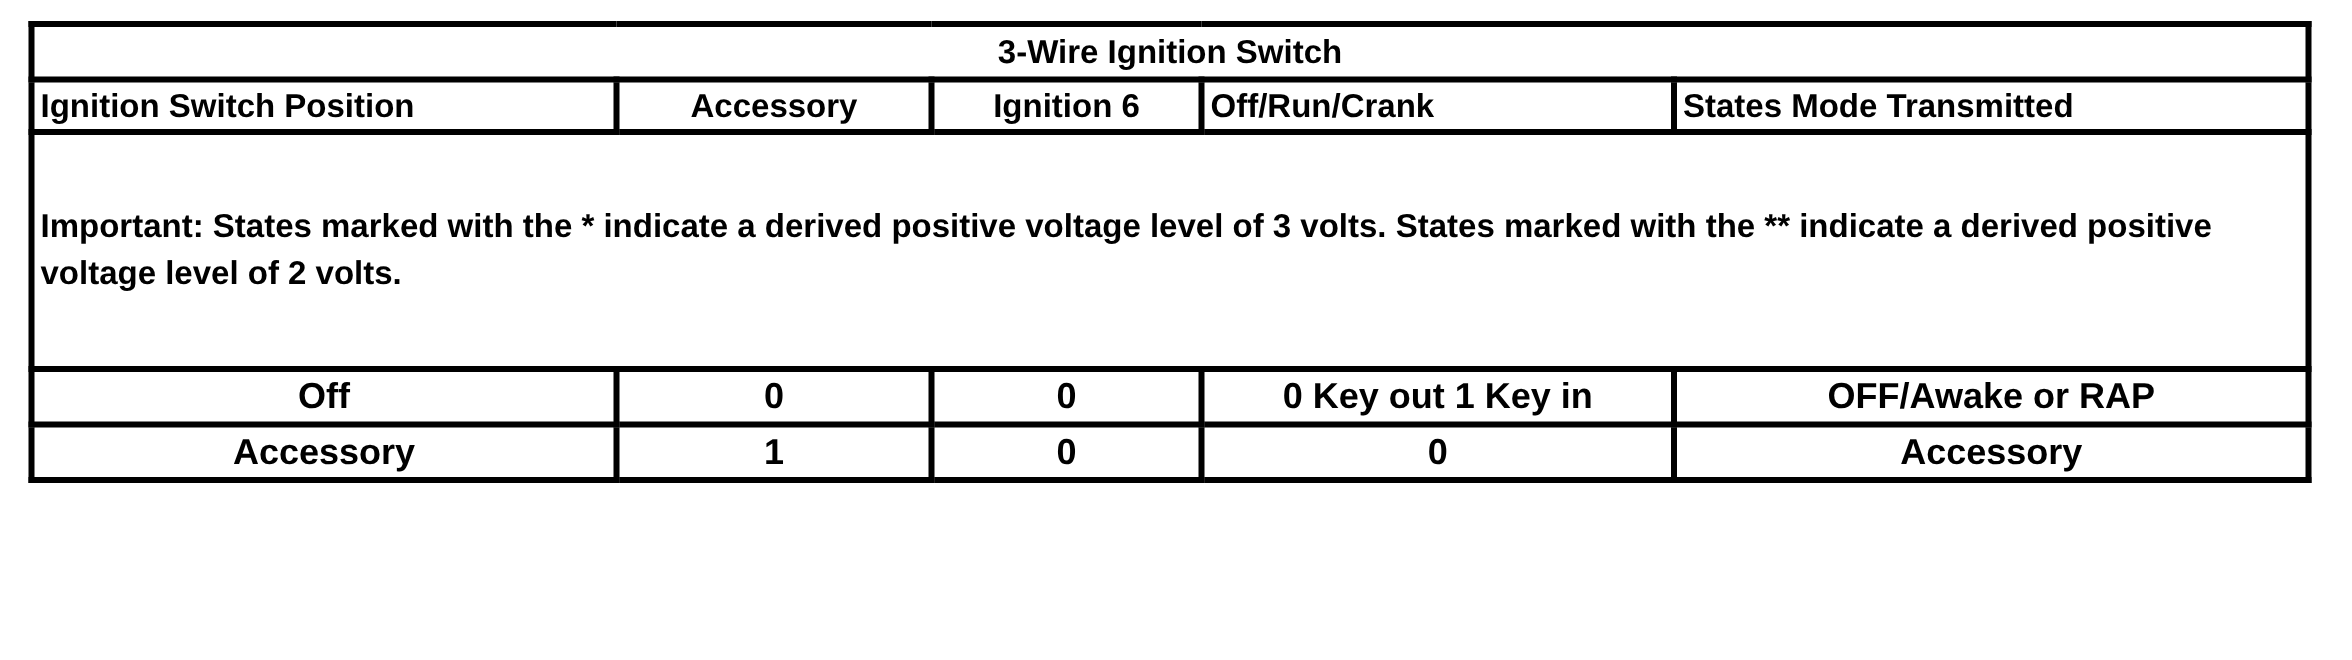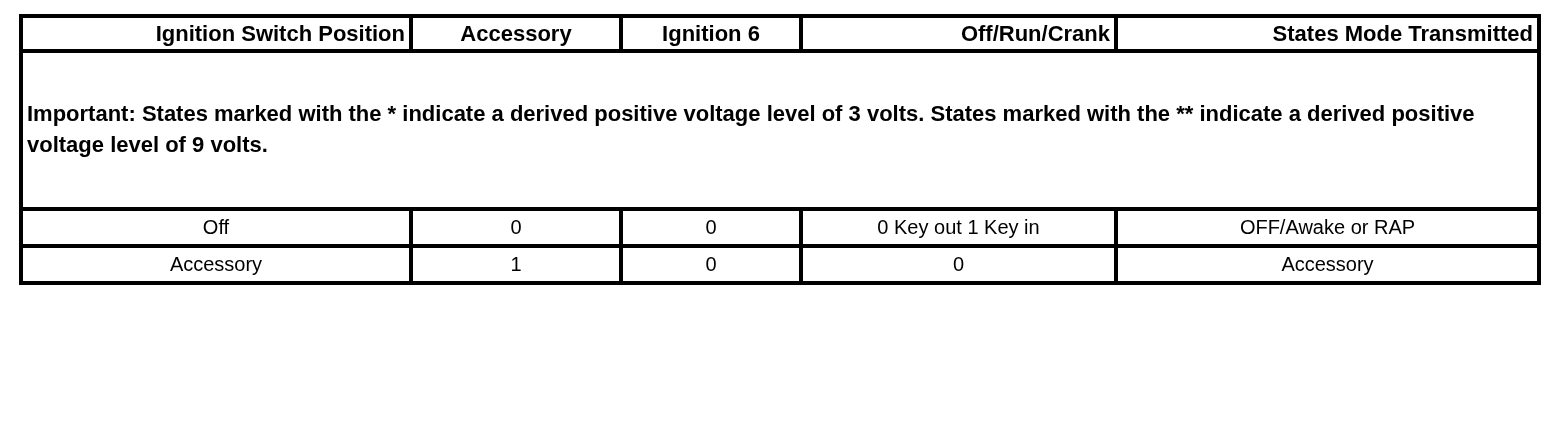--- a/index.html
+++ b/index.html
@@ -30,36 +30,36 @@
   td.title-cell {
     font-weight: bold;
     font-size: 22px;
     text-align: center;
     height: 37px;
     border-bottom-width: 2px;
   }
   th.hdr {
     font-weight: bold;
     font-size: 22px;
-    text-align: right;
+    text-align: left;
     height: 35px;
     border-top-width: 2px;
   }
   th.hdr.center { text-align: center; }
   td.note-cell {
     font-weight: bold;
     font-size: 22px;
     line-height: 1.4;
     vertical-align: middle;
     height: 158px;
     padding: 0 6px 0 4px;
   }
   td.data-cell {
-    font-weight: normal;
-    font-size: 20px;
+    font-weight: bold;
+    font-size: 24px;
     text-align: center;
     height: 37px;
     vertical-align: middle;
   }
   col.c1 { width: 390px; }
   col.c2 { width: 210px; }
   col.c3 { width: 180px; }
   col.c4 { width: 315px; }
   col.c5 { width: 423px; }
 </style>
@@ -70,31 +70,34 @@
   <table class="ign">
     <colgroup>
       <col class="c1">
         <col class="c2">
         <col class="c3">
         <col class="c4">
         <col class="c5">
     </colgroup>
 
     <tbody>
+        <tr>
+      <td class="title-cell" colspan="5">3-Wire Ignition Switch</td>
+    </tr>
 
     <tr>
       <th class="hdr">Ignition Switch Position</th>
       <th class="hdr center">Accessory</th>
       <th class="hdr center">Ignition 6</th>
       <th class="hdr">Off/Run/Crank</th>
       <th class="hdr">States Mode Transmitted</th>
     </tr>
 
     <tr>
-      <td class="note-cell" colspan="5">Important: States marked with the * indicate a derived positive voltage level of 3 volts. States marked with the ** indicate a derived positive voltage level of 9 volts.</td>
+      <td class="note-cell" colspan="5">Important: States marked with the * indicate a derived positive voltage level of 3 volts. States marked with the ** indicate a derived positive voltage level of 2 volts.</td>
     </tr>
 
     <tr>
       <td class="data-cell">Off</td>
       <td class="data-cell">0</td>
       <td class="data-cell">0</td>
       <td class="data-cell">0 Key out 1 Key in</td>
       <td class="data-cell">OFF/Awake or RAP</td>
     </tr>
 

